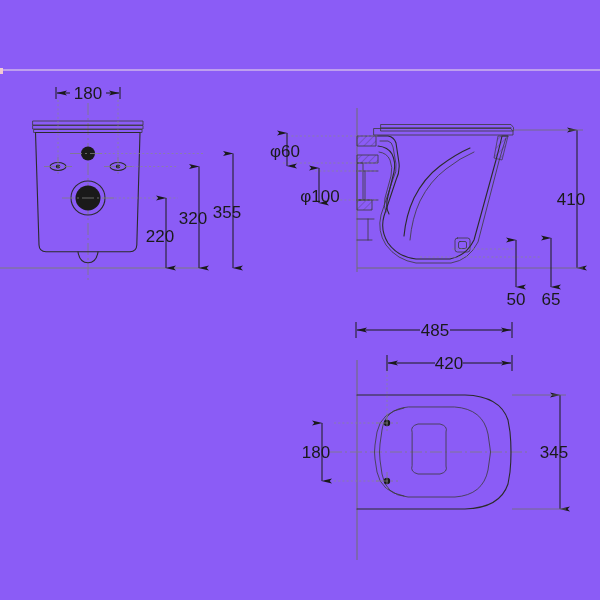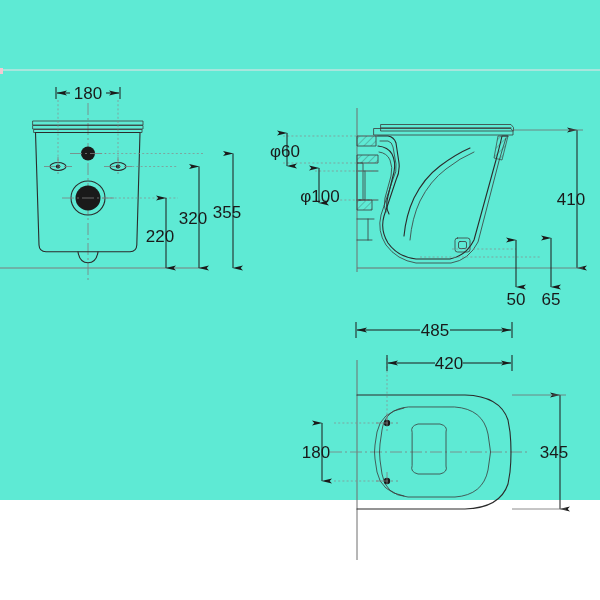--- a/index.html
+++ b/index.html
@@ -10,22 +10,22 @@
   }
   body {
     width: 600px;
     height: 600px;
     overflow: hidden;
     font-family: "Liberation Sans", sans-serif;
   }
   #drawing-root {
     position: relative;
     width: 600px;
-    height: 500px;
-    background: #5eead4;
+    height: 600px;
+    background: #8b5cf6;
   }
   svg#tech-drawing {
     display: block;
     width: 600px;
     height: 600px;
   }
   .dim-text {
     font-family: "Liberation Sans", sans-serif;
     font-size: 17px;
     fill: #1a1a1a;

